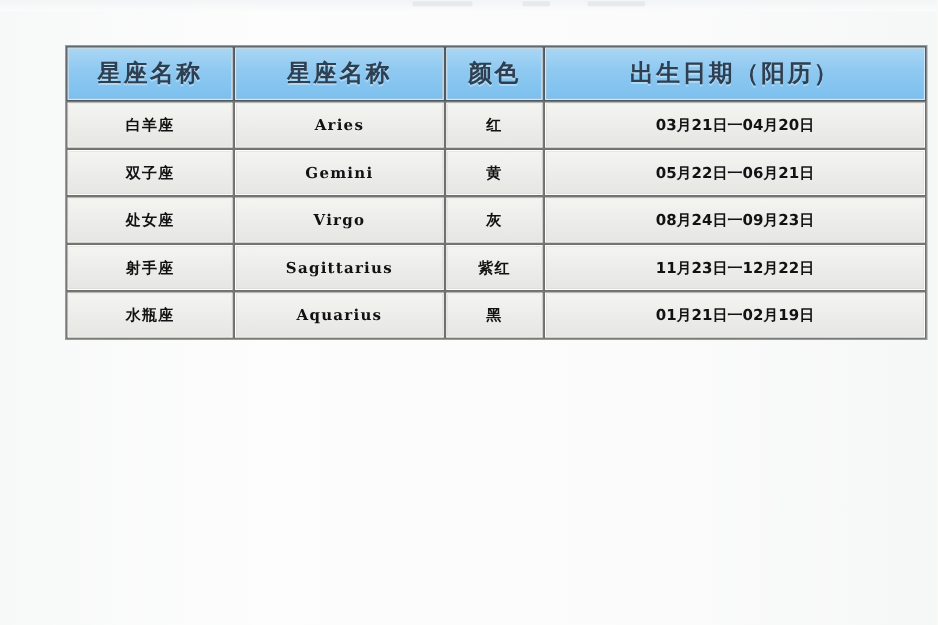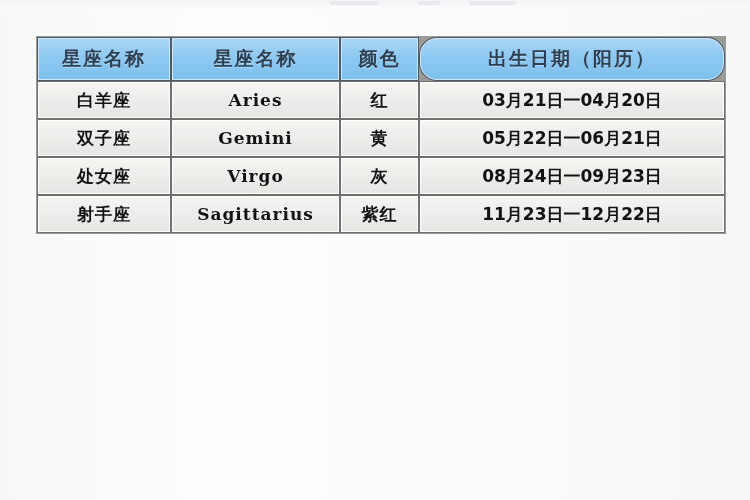--- a/index.html
+++ b/index.html
@@ -36,21 +36,21 @@
     position: absolute;
     top: 1px;
     height: 4px;
     background: #dfe3e5;
     opacity: 0.75;
     border-radius: 1px;
   }
 
   .table-wrap {
     position: absolute;
-    left: 36px;
+    left: 52px;
     top: 36px;
     width: 684px;
   }
 
   table.zodiac {
     border-collapse: separate;
     border-spacing: 2px;
     width: 684px;
     table-layout: fixed;
     background: #9a9a96;
@@ -75,35 +75,35 @@
     color: #2d3f50;
     font-size: 19px;
     letter-spacing: 2px;
     border: 1px solid #cfe7f8;
     box-shadow: 0 0 0 1px #4e5a66;
     text-shadow: 0 1px 0 rgba(255,255,255,0.35);
   }
 
   table.zodiac tbody td {
     background: linear-gradient(to bottom, #f4f4f1 0%, #ececea 55%, #e6e6e3 100%);
-    font-size: 17px;
+    font-size: 12px;
     margin-left: 40px;
   }
 
   td.col-cn, th.col-cn { width: 130px; }
   td.col-en, th.col-en { width: 165px; }
   td.col-color, th.col-color { width: 75px; }
   td.col-date, th.col-date { width: 302px; }
 
   td.col-cn  { font-size: 17px; letter-spacing: 1px; }
   td.col-en  { font-family: "DejaVu Serif", serif; font-size: 16px; letter-spacing: 1px; font-weight: 600; }
   td.col-color { font-size: 17px; letter-spacing: 1px; }
   td.col-date { font-size: 17px; letter-spacing: 0px; }
 
-  th.col-date { letter-spacing: 3px; border-radius: 17px; }
+  th.col-date { letter-spacing: 3px; }
   th.col-color { letter-spacing: 2px; }
 </style>
 </head>
 <body>
 
 <div id="page">
 
   <div class="top-ghost">
     <span class="smudge" style="left:330px;width:48px;"></span>
     <span class="smudge" style="left:418px;width:22px;"></span>
@@ -138,17 +138,23 @@
             <td class="col-en">Virgo</td>
             <td class="col-color">灰</td>
             <td class="col-date">08月24日一09月23日</td>
           </tr>
           <tr>
             <td class="col-cn">射手座</td>
             <td class="col-en">Sagittarius</td>
             <td class="col-color">紫红</td>
             <td class="col-date">11月23日一12月22日</td>
           </tr>
+          <tr>
+            <td class="col-cn">水瓶座</td>
+            <td class="col-en">Aquarius</td>
+            <td class="col-color">黑</td>
+            <td class="col-date">01月21日一02月19日</td>
+          </tr>
         </tbody>
     </table>
   </div>
 
 </div>
 
 </body></html>

